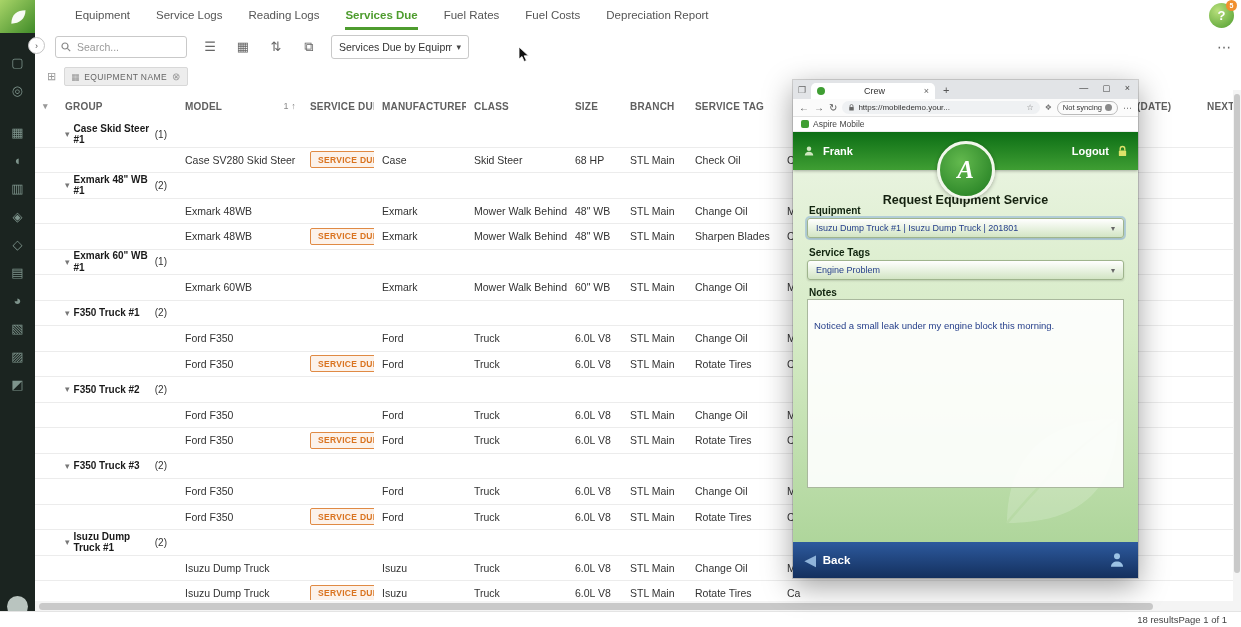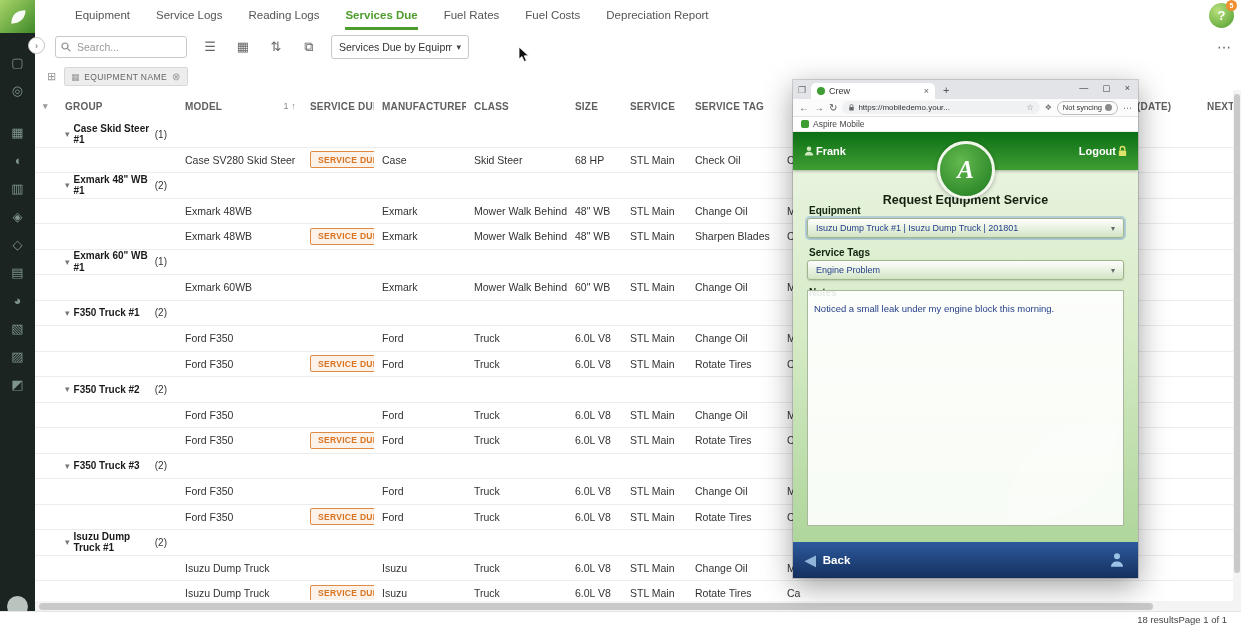--- a/index.html
+++ b/index.html
@@ -94,21 +94,21 @@
 
   
   .bwin{position:absolute;left:793px;top:80px;width:345px;height:498px;background:#fff;z-index:30;
         box-shadow:0 8px 28px rgba(0,0,0,.38),0 0 0 1px rgba(0,0,0,.15);
         display:flex;flex-direction:column;}
   .tabstrip{height:19px;background:#e2e4e7;display:flex;align-items:flex-end;padding-left:5px;position:relative;}
   .winicon{color:#666;font-size:9px;align-self:center;margin-right:5px;}
   .btab{width:112px;height:16px;background:#fff;border-radius:5px 5px 0 0;display:flex;
         align-items:center;padding:0 6px;font-size:9px;color:#333;cursor:pointer;}
   .favicon{width:8px;height:8px;border-radius:50%;background:#3f9e33;margin-right:4px;flex-shrink:0;}
-  .btab .title{flex:1;overflow:hidden;white-space:nowrap;}
+  .btab .title{flex:1;overflow:hidden;white-space:nowrap;text-align:center;}
   .btab .tclose{color:#666;font-size:9px;margin-left:4px;cursor:pointer;}
   .newtab{margin-left:8px;color:#555;font-size:11px;align-self:center;cursor:pointer;}
   .winctrls{position:absolute;right:8px;top:3px;display:flex;gap:14px;color:#444;font-size:9px;}
   .winctrls span{cursor:pointer;}
   .navbar{height:17px;background:#fbfbfb;border-bottom:1px solid #e3e3e3;display:flex;
         align-items:center;padding:0 6px;gap:5px;}
   .nav-ic{color:#555;font-size:10px;cursor:pointer;}
   .addr{flex:1;height:13px;background:#eff1f3;border-radius:7px;display:flex;align-items:center;
         padding:0 6px;font-size:8px;color:#444;gap:3px;cursor:text;}
   .addr .url{flex:1;white-space:nowrap;overflow:hidden;color:#333;}
@@ -121,41 +121,41 @@
   .bookbar{height:14px;background:#fff;border-bottom:1px solid #ececec;display:flex;
         align-items:center;padding:0 8px;gap:4px;font-size:8.5px;color:#444;}
   .bm-ic{width:8px;height:8px;border-radius:2px;background:#3f9e33;}
 
   
   .m-app{flex:1;position:relative;overflow:hidden;
         background:linear-gradient(180deg,#ecf5e4 0%,#d6ebc6 45%,#a8d294 100%);}
   .m-header{position:absolute;left:0;right:0;top:0;height:38px;
         background:linear-gradient(180deg,#0c6e15,#3f9e33);display:flex;align-items:center;
         justify-content:space-between;padding:0 10px;box-shadow:0 1px 3px rgba(0,0,0,.3);z-index:2;}
-  .m-user,.m-logout{display:flex;align-items:center;gap:1px;color:#fff;font-weight:bold;
+  .m-user,.m-logout{display:flex;align-items:center;gap:8px;color:#fff;font-weight:bold;
         font-size:11px;cursor:pointer;}
   .m-logo{position:absolute;left:50%;top:9px;transform:translateX(-50%);width:52px;height:52px;
         border-radius:50%;background:radial-gradient(circle at 40% 35%,#63b94e,#1e7a1f);
         border:3px solid #f2f7ec;box-shadow:0 1px 4px rgba(0,0,0,.3);display:flex;align-items:center;
         justify-content:center;z-index:3;}
   .m-logo span{color:#fff;font-size:25px;font-weight:bold;font-style:italic;
         font-family:"Liberation Serif",serif;}
   .m-title{position:absolute;top:61px;left:0;right:0;text-align:center;font-size:12.5px;
         font-weight:bold;color:#14210f;}
   .m-label{position:absolute;left:16px;font-size:10px;font-weight:bold;color:#10240e;}
   .m-select{position:absolute;left:14px;right:14px;height:20px;
         background:linear-gradient(180deg,#ffffff,#d2e5c4);border:1px solid #9fb48d;border-radius:3px;
         display:flex;align-items:center;padding:0 8px;font-size:9px;color:#27408b;
         box-sizing:border-box;box-shadow:0 1px 2px rgba(0,0,0,.15);cursor:pointer;}
   .m-select.focus{box-shadow:0 0 0 2px rgba(120,165,216,.45),0 1px 2px rgba(0,0,0,.15);}
   .m-select .val{flex:1;white-space:nowrap;overflow:hidden;}
   .m-select .dd{color:#666;font-size:8px;margin-left:4px;}
-  .m-notes{position:absolute;left:14px;right:14px;top:158px;height:236px;
+  .m-notes{position:absolute;left:14px;right:14px;top:167px;height:189px;
         background:rgba(255,255,255,.9);border:1px solid #a9b89d;font-size:9.5px;color:#27408b;
-        padding:12px 6px;box-sizing:border-box;line-height:1.3;resize:none;outline:none;
+        padding:20px 6px;box-sizing:border-box;line-height:1.3;resize:none;outline:none;
         font-family:"Liberation Sans",sans-serif;}
   .m-leaf{position:absolute;right:4px;bottom:42px;opacity:.18;pointer-events:none;}
   .m-bottombar{position:absolute;left:0;right:0;bottom:0;height:36px;
         background:linear-gradient(180deg,#2d5a9e,#14305e);display:flex;align-items:center;
         padding:0 12px;justify-content:space-between;z-index:2;}
   .m-back{display:flex;align-items:center;gap:7px;color:#fff;font-weight:bold;font-size:11.5px;cursor:pointer;}
   .m-back .arr{color:#8fb3d9;font-size:14px;}
 
   .cursor{position:absolute;left:518px;top:46px;z-index:40;pointer-events:none;}
 </style>
@@ -236,21 +236,21 @@
       <div class="th col-chevron" style="color: rgb(153, 153, 153); font-size: 9px;">▾</div>
       <div class="th col-group">GROUP</div>
       <div class="th col-model">
         <span>MODEL</span>
         <span class="sort">1 ↑</span>
       </div>
       <div class="th col-due">SERVICE DUE</div>
       <div class="th col-mfr">MANUFACTURER</div>
       <div class="th col-cls">CLASS</div>
       <div class="th col-size">SIZE</div>
-      <div class="th col-branch">SERVICE</div>
+      <div class="th col-branch">BRANCH</div>
       <div class="th col-tag">SERVICE TAG</div>
       <div class="th col-sc"></div>
       <div class="th col-date">(DATE)</div>
       <div class="th col-next">NEXT SE</div>
     </div>
   <div class="table-body">
       <div class="tr group-row">
         <span class="td col-chevron"></span>
         <span class="td col-group gwrap">
           <span class="chev">▾</span>

